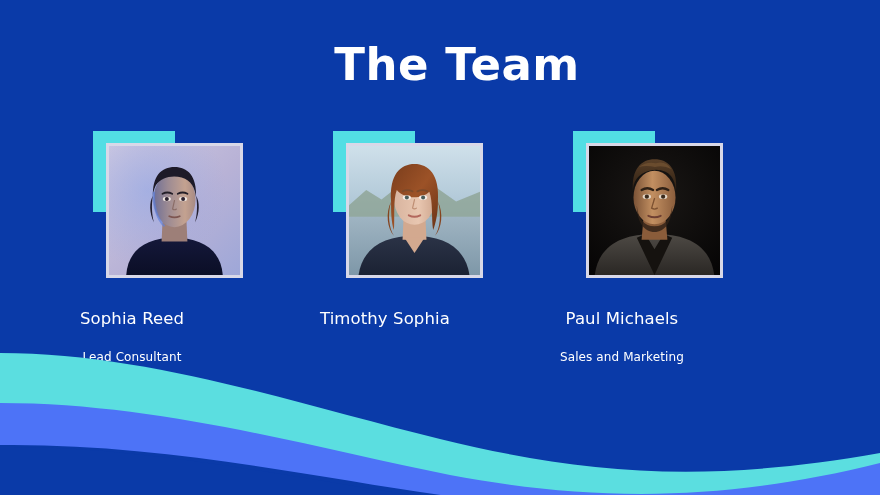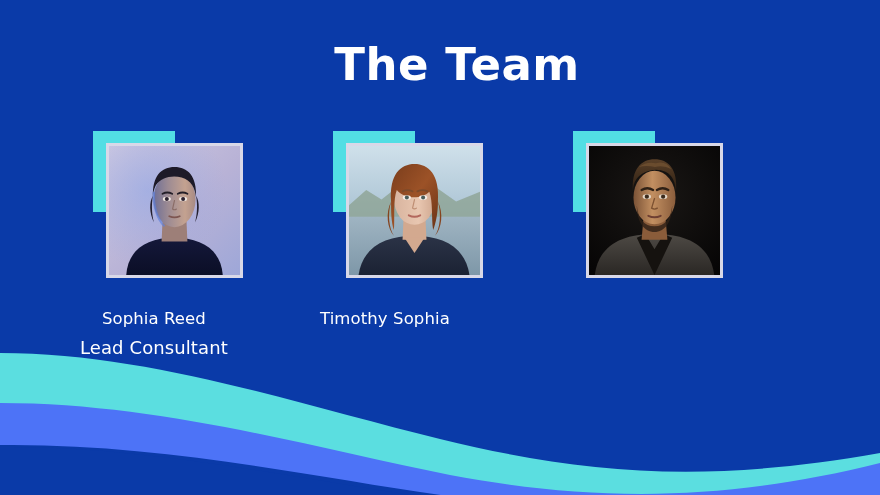--- a/index.html
+++ b/index.html
@@ -99,24 +99,24 @@
     line-height:1.33;
   }
   .m-name {
     display:block;
     font-size:16.5px;
     font-weight:normal;
     letter-spacing:0.1px;
   }
   .m-role {
     display:block;
-    font-size:18px;
+    font-size:12px;
     font-weight:normal;
     letter-spacing:0.1px;
-    margin-top:6px;
+    margin-top:20px;
   }
 </style>
 </head>
 <body>
 
 <div id="slide">
 
   <div class="title">The Team</div>
 
   <div class="team-row">
@@ -299,20 +299,24 @@
 
               <path d="M68.5 55 L65.5 65 Q68.5 67 71.5 65" stroke="#7c5131" stroke-width="1.4" fill="none" stroke-linecap="round"></path>
 
               <path d="M50 62 C50 80 58 90 68.5 90 C79 90 87 80 87 62 C86 76 79 84 68.5 84 C58 84 51 76 50 62 Z" fill="#2f2117" opacity="0.82"></path>
 
               <path d="M62 73 Q68.5 76 75 73" stroke="#6e3f32" stroke-width="2" fill="none" stroke-linecap="round"></path>
             </svg>
           </div>
         </div>
       </div>
+      <div class="caption">
+        <span class="m-name">Paul Michaels</span>
+        <span class="m-role">Sales and Marketing</span>
+      </div>
     </div>
 
   </div>
 
   <svg class="waves" viewBox="0 0 880 160" preserveAspectRatio="none">
 
     <path d="M0 18 C150 18 300 70 440 104 C580 138 700 150 880 118 L880 160 L0 160 Z" fill="#5bdee0"></path>
 
     <path d="M0 68 C160 68 310 112 450 140 C590 166 720 168 880 128 L880 160 L0 160 Z" fill="#4d73f7"></path>
 

